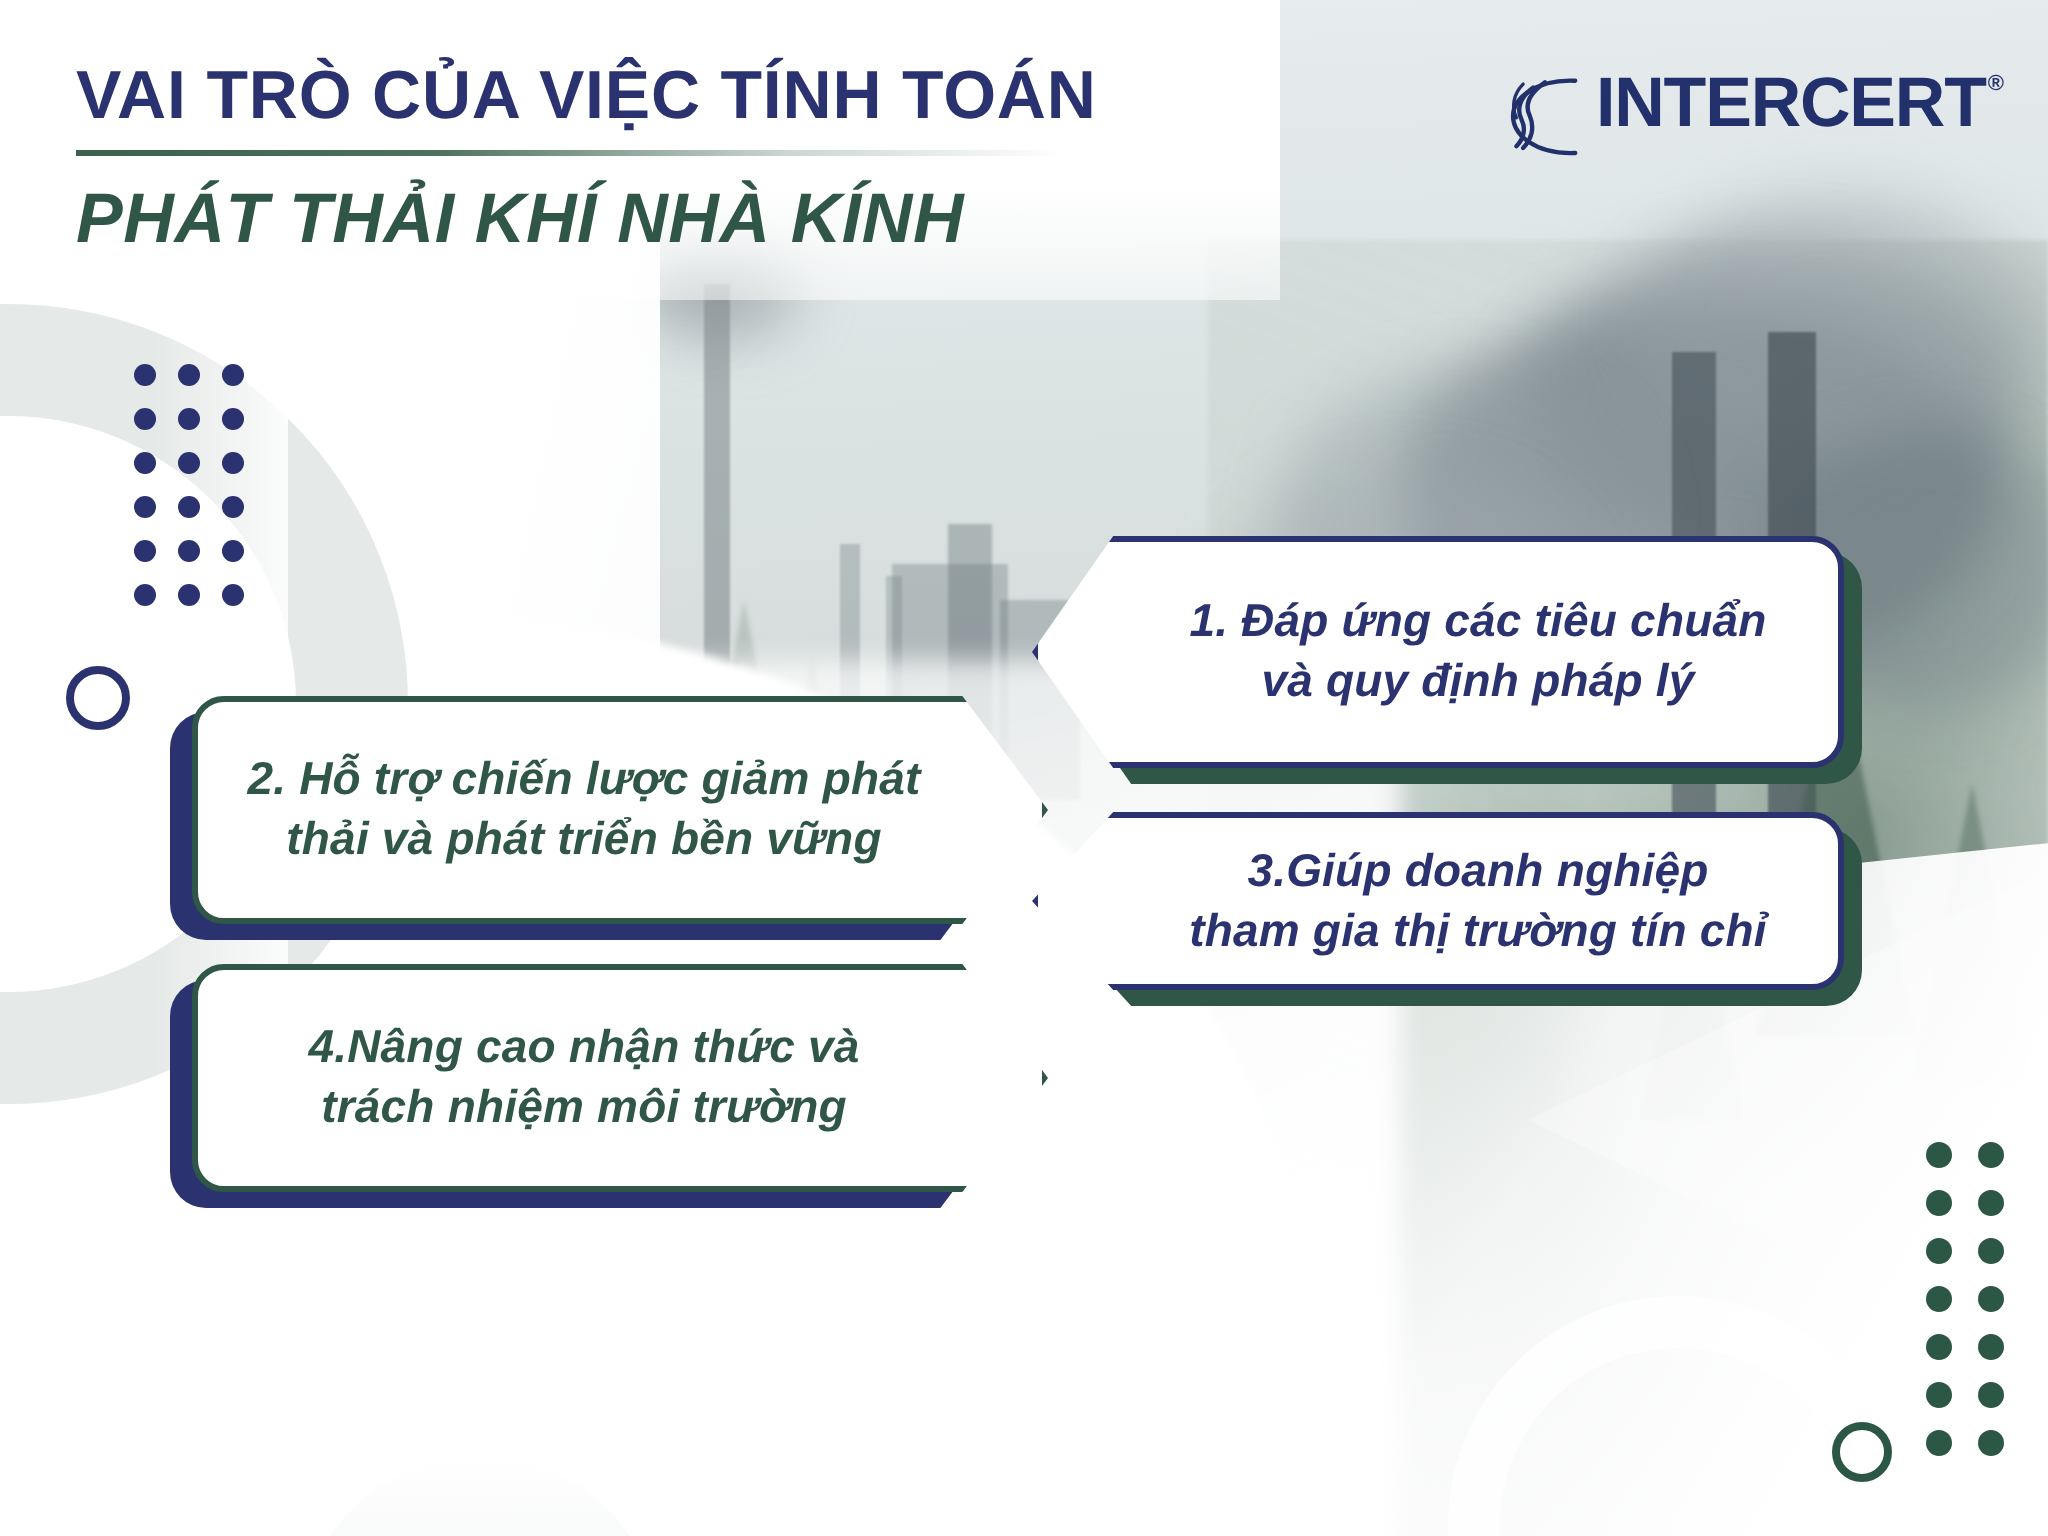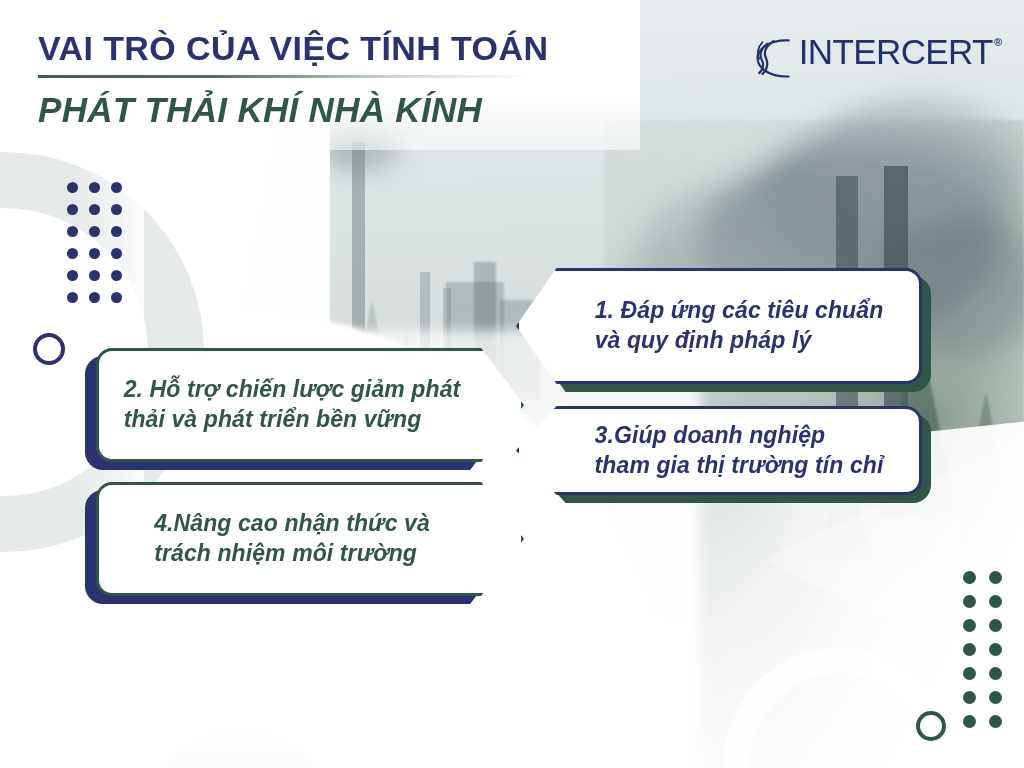--- a/index.html
+++ b/index.html
@@ -237,21 +237,21 @@
   
   .logo {
     position: absolute;
     right: 22px; top: 34px;
     display: flex;
     align-items: flex-start;
   }
   .logo-mark { width: 42px; height: 44px; margin-right: 2px; margin-top: 2px; }
   .logo-text {
     font-size: 35px;
-    font-weight: normal;
+    font-weight: bold;
     letter-spacing: -0.6px;
     color: #22306c;
     line-height: 1;
   }
   .logo-reg {
     font-size: 11px;
     font-weight: bold;
     color: #22306c;
     margin-top: 2px;
     margin-left: 1px;
@@ -271,20 +271,21 @@
   .callout-shadow { border-radius: 18px; }
   .callout-body {
     display: flex;
     align-items: center;
     justify-content: center;
     background: #ffffff;
     border-radius: 18px;
   }
   .callout-text {
     position: relative;
+    text-align: center;
     font-size: 23px;
     font-weight: bold;
     font-style: italic;
     line-height: 1.30;
     letter-spacing: 0.1px;
     padding: 0 16px;
     white-space: pre-line;
   }
 
   

